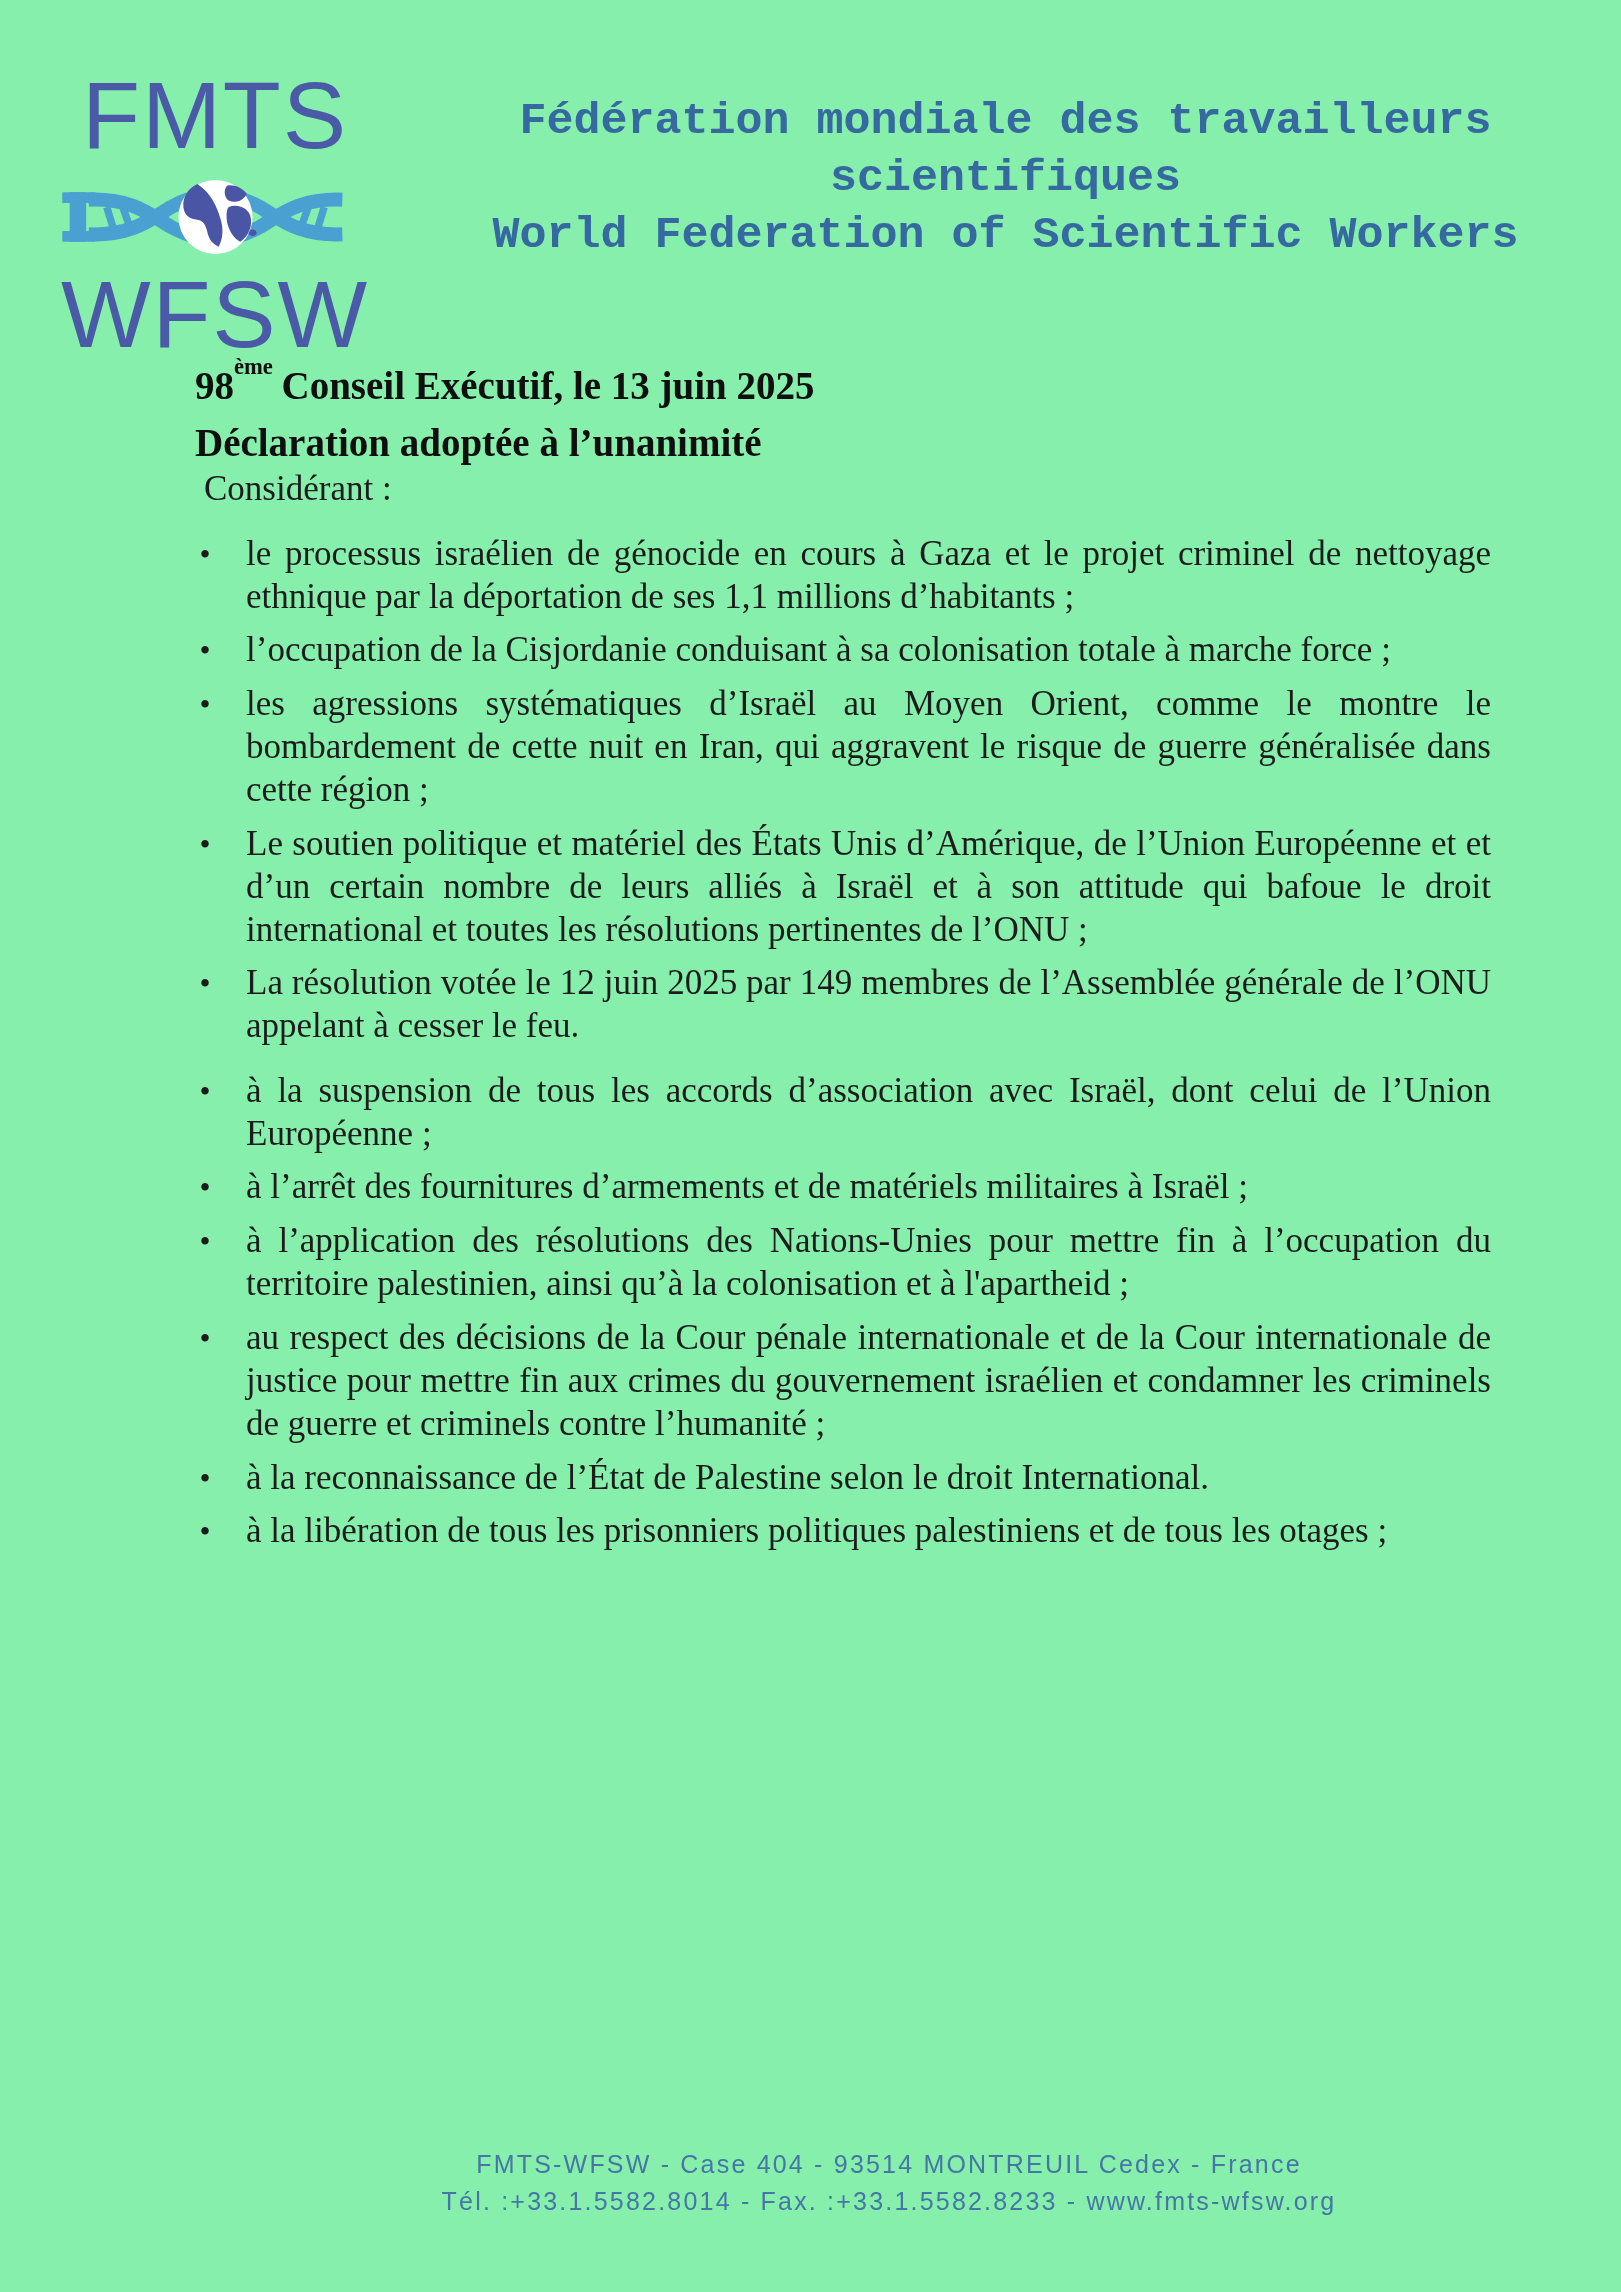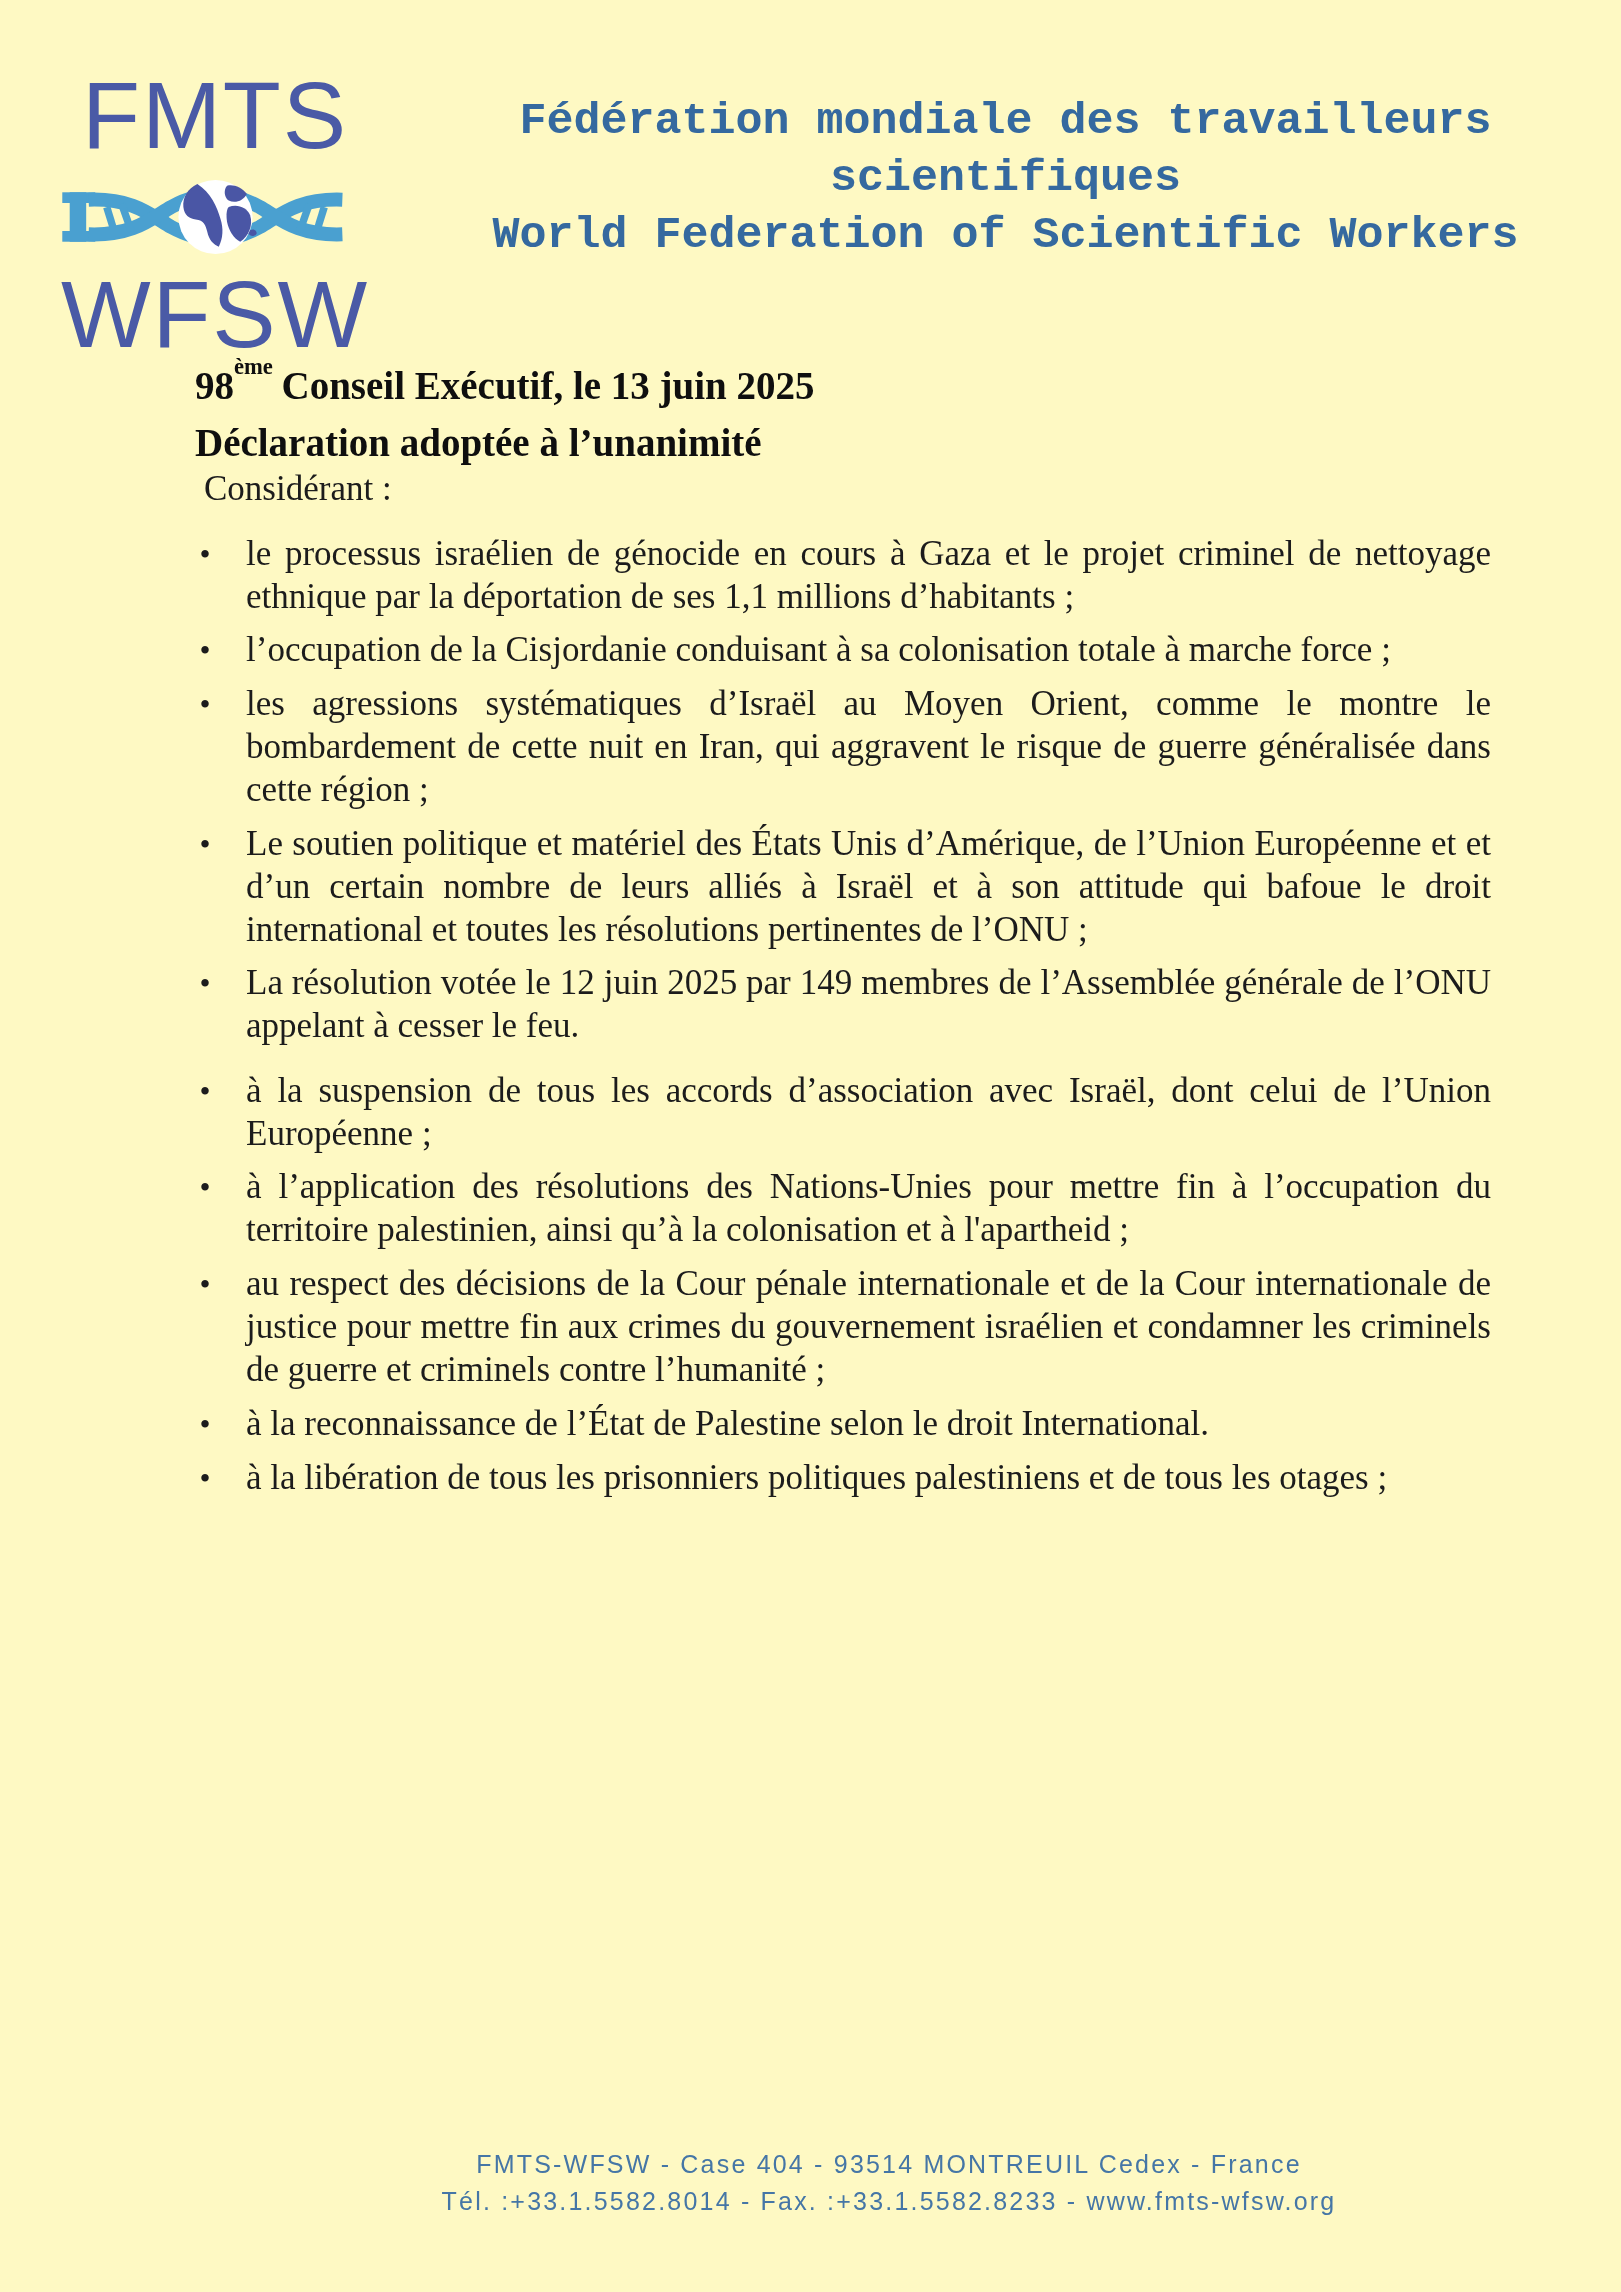--- a/index.html
+++ b/index.html
@@ -1,17 +1,17 @@
 <!DOCTYPE html>
 <html style="font-size:14.3px"><head>
 <meta charset="utf-8">
 <style>
   html,body { margin:0; padding:0; background:#e8e8e8; }
   .page {
-    position:relative; width:1622px; height:2293px; background:#fef9c3;
+    position:relative; width:1622px; height:2293px; background:#86efac;
     font-family:"Liberation Serif", serif; color:#1c1c1c; overflow:hidden;
     margin:0 auto;
   }
 
   
   .logo-block {
     position:absolute; left:29px; top:68px; width:372px; text-align:center;
     font-family:"Liberation Sans", sans-serif; color:#4a5aa6;
   }
   .logo-word { font-size:95px; line-height:1; letter-spacing:1.8px; font-weight:400; }
@@ -120,20 +120,21 @@
       <div class="bitem"><span class="bullet"></span><span>le processus israélien de génocide en cours à Gaza et le projet criminel de nettoyage ethnique par la déportation de ses 1,1 millions d’habitants ;</span></div>
       <div class="bitem"><span class="bullet"></span><span>l’occupation de la Cisjordanie conduisant à sa colonisation totale à marche force ;</span></div>
       <div class="bitem"><span class="bullet"></span><span>les agressions systématiques d’Israël au Moyen Orient, comme le montre le bombardement de cette nuit en Iran, qui aggravent le risque de guerre généralisée dans cette région ;</span></div>
       <div class="bitem"><span class="bullet"></span><span>Le soutien politique et matériel des États Unis d’Amérique, de l’Union Européenne et et d’un certain nombre de leurs alliés à Israël et à son attitude qui bafoue le droit international et toutes les résolutions pertinentes de l’ONU ;</span></div>
       <div class="bitem"><span class="bullet"></span><span>La résolution votée le 12 juin 2025 par 149 membres de l’Assemblée générale de l’ONU appelant à cesser le feu.</span></div>
     </div>
 
 
     <div class="blist second">
       <div class="bitem"><span class="bullet"></span><span>à la suspension de tous les accords d’association avec Israël, dont celui de l’Union Européenne ;</span></div>
+      <div class="bitem"><span class="bullet"></span><span>à l’arrêt des fournitures d’armements et de matériels militaires à Israël ;</span></div>
       <div class="bitem"><span class="bullet"></span><span>à l’application des résolutions des Nations-Unies pour mettre fin à l’occupation du territoire palestinien, ainsi qu’à la colonisation et à l'apartheid ;</span></div>
       <div class="bitem"><span class="bullet"></span><span>au respect des décisions de la Cour pénale internationale et de la Cour internationale de justice  pour mettre fin aux crimes du gouvernement israélien et condamner les criminels de guerre et criminels contre l’humanité ;</span></div>
       <div class="bitem"><span class="bullet"></span><span>à la reconnaissance de l’État de Palestine selon le droit International.</span></div>
       <div class="bitem"><span class="bullet"></span><span>à la libération de tous les prisonniers politiques palestiniens et de tous les otages ;</span></div>
     </div>
 
 
   </div>
 
   <div class="footer">

